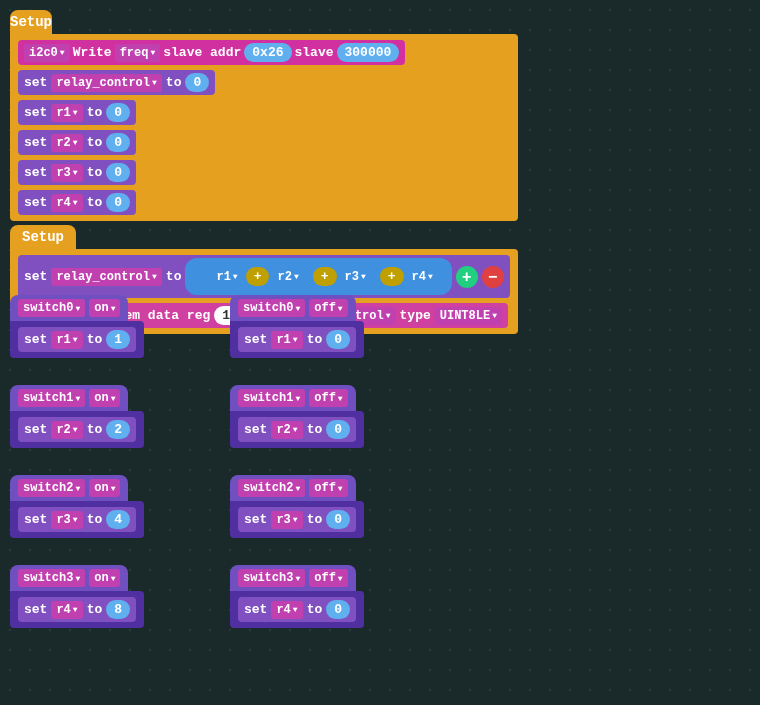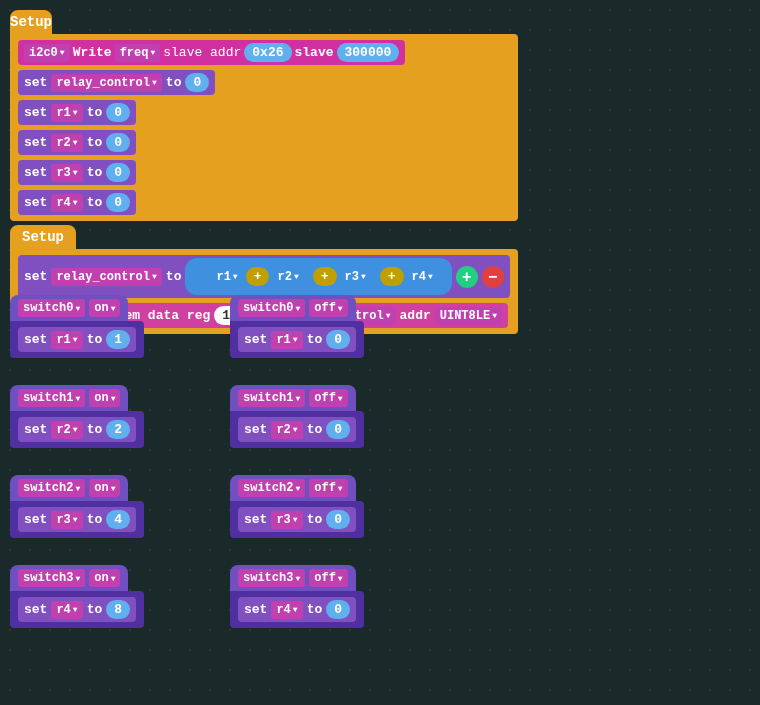--- a/index.html
+++ b/index.html
@@ -134,21 +134,21 @@
     </div>
 
     
     <div style="background:#e6a020; border-radius:0 4px 4px 4px; padding:6px 8px; display:flex; flex-direction:column; gap:5px; min-width:500px;">
 
       <div class="row">
         <div style="background:#d030a0; border-radius:4px; padding:3px 6px; display:inline-flex; align-items:center; gap:3px;">
           <span class="dropdown">i2c0</span>
           <span style="color:white; font-weight:bold;">Write</span>
           <span class="dropdown">freq</span>
-          <span style="color:white; font-weight:normal;">slave addr</span>
+          <span style="color:white; font-weight:bold;">slave addr</span>
           <span class="value-block">0x26</span>
           <span style="color:white; font-weight:bold;">slave</span>
           <span class="value-block">300000</span>
         </div>
       </div>
 
       <div class="row">
         <div style="background:#8050c0; border-radius:4px; padding:3px 6px; display:inline-flex; align-items:center; gap:4px;">
           <span>set</span>
           <span class="dropdown">relay_control</span>
@@ -231,21 +231,21 @@
       </div>
 
       <div class="row">
         <div style="background:#d040a0; border-radius:4px; padding:3px 6px; display:inline-flex; align-items:center; gap:4px; flex-wrap:nowrap;">
           <span>Write</span>
           <span class="dropdown">i2c0</span>
           <span>mem data reg</span>
           <span class="value-block-white">17</span>
           <span>data</span>
           <span class="dropdown">relay_control</span>
-          <span>addr</span>
+          <span>type</span>
           <span class="dropdown">UINT8LE</span>
         </div>
       </div>
 
     </div>
   </div>
 
   <div style="position:absolute; top:295px; left:10px;">
     <div style="background:#7050c0; border-radius:8px 8px 0 0; padding:4px 8px; display:inline-flex; align-items:center; gap:4px; font-weight:bold; color:white; font-size:13px;">
       <span class="dropdown">switch0</span>

